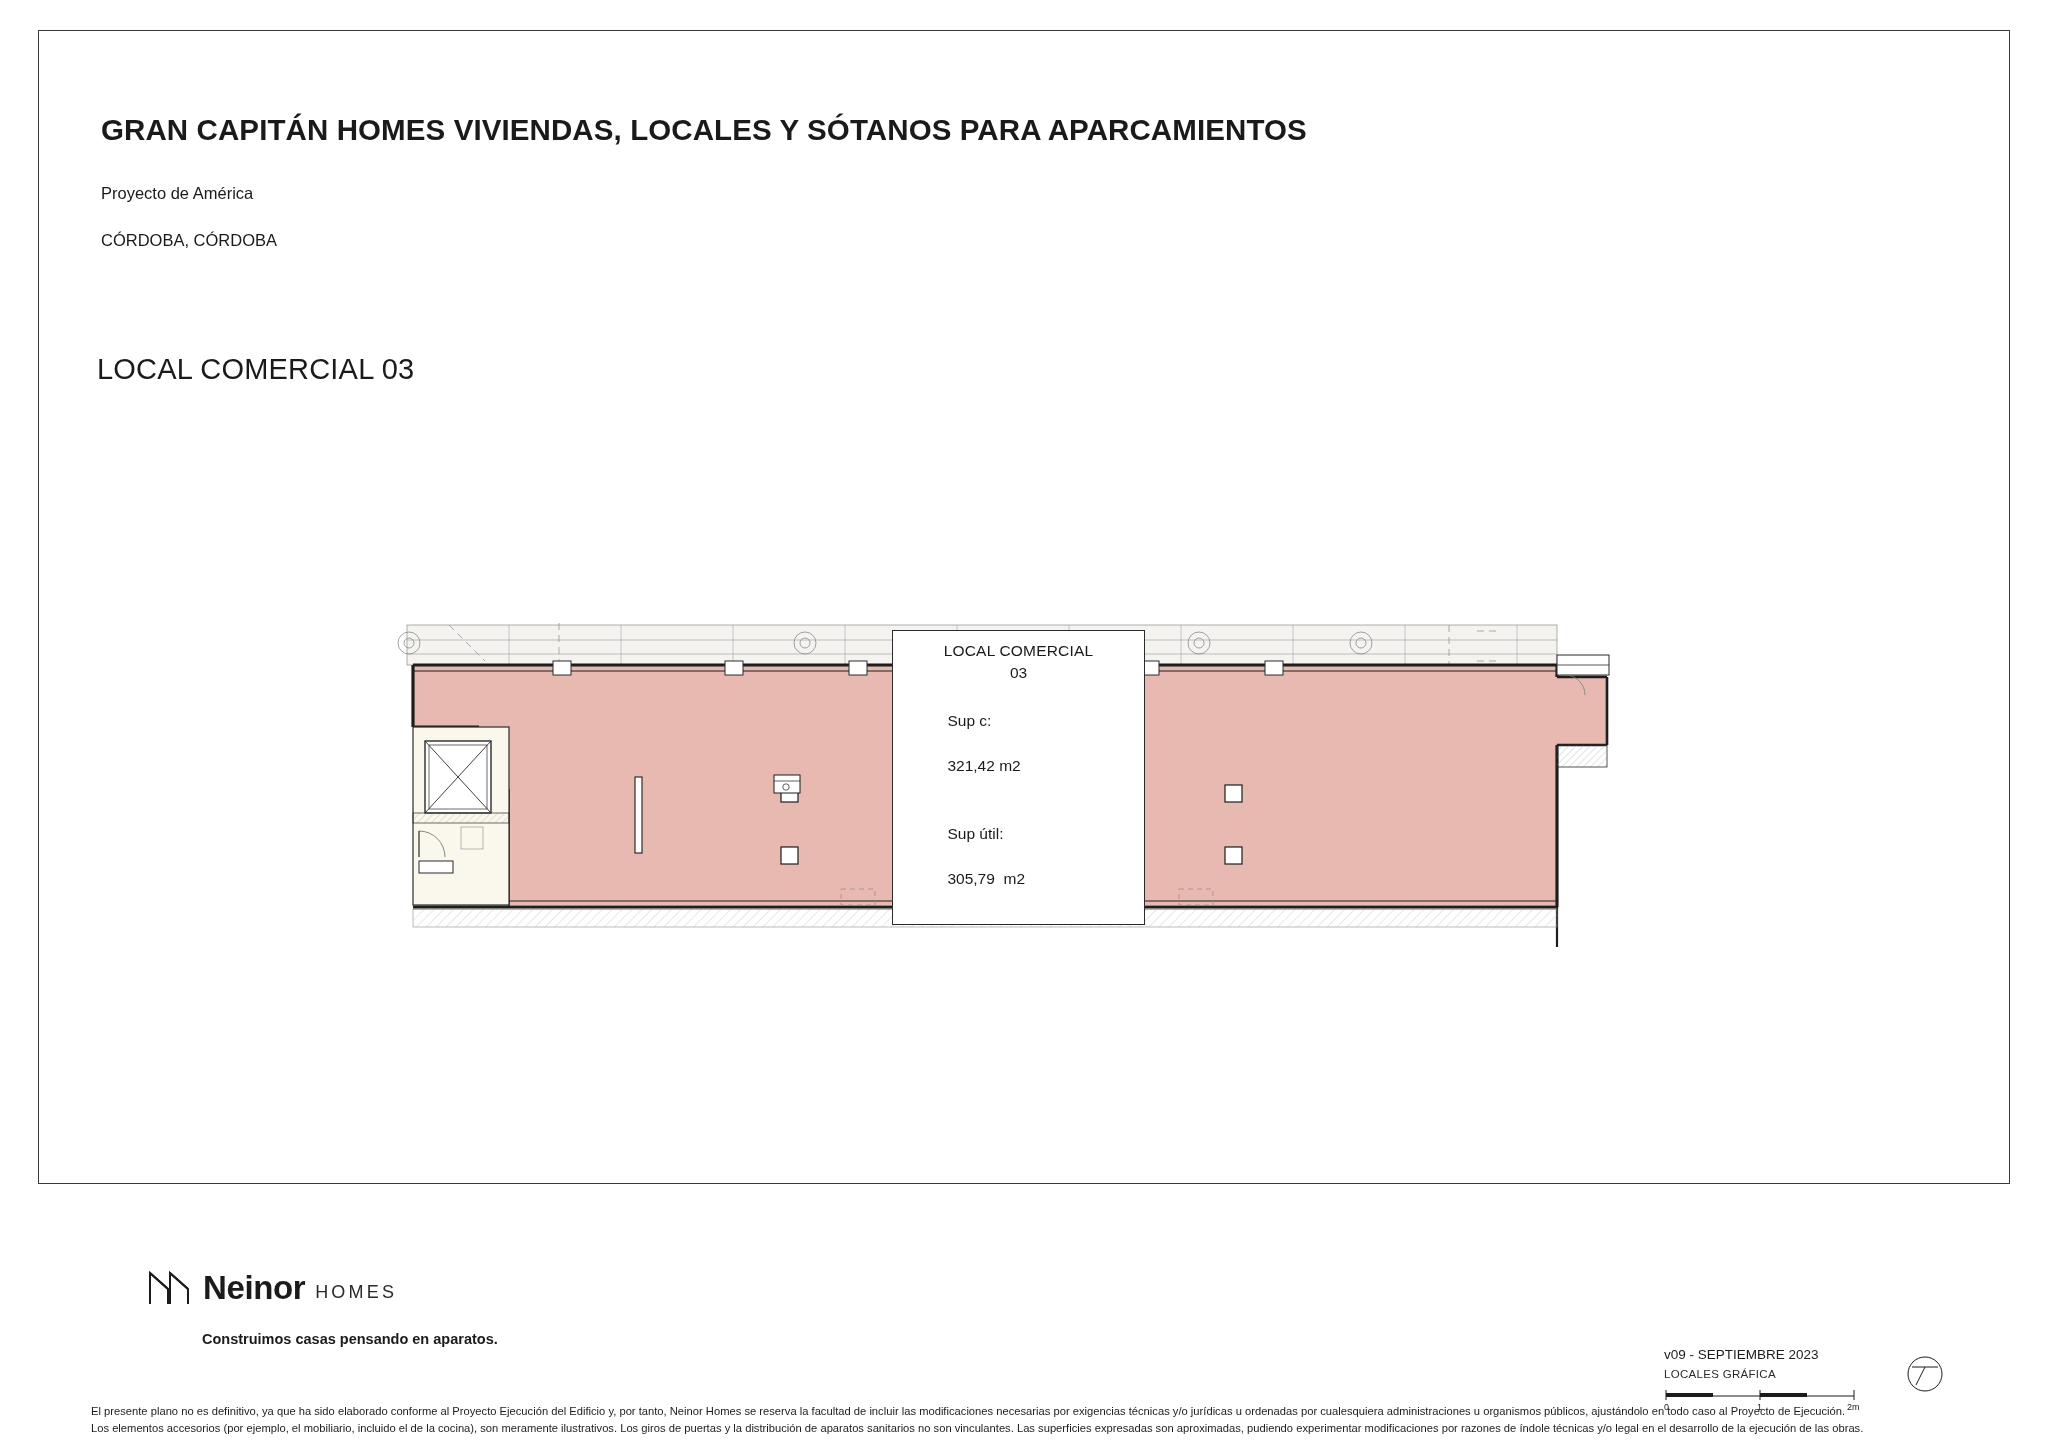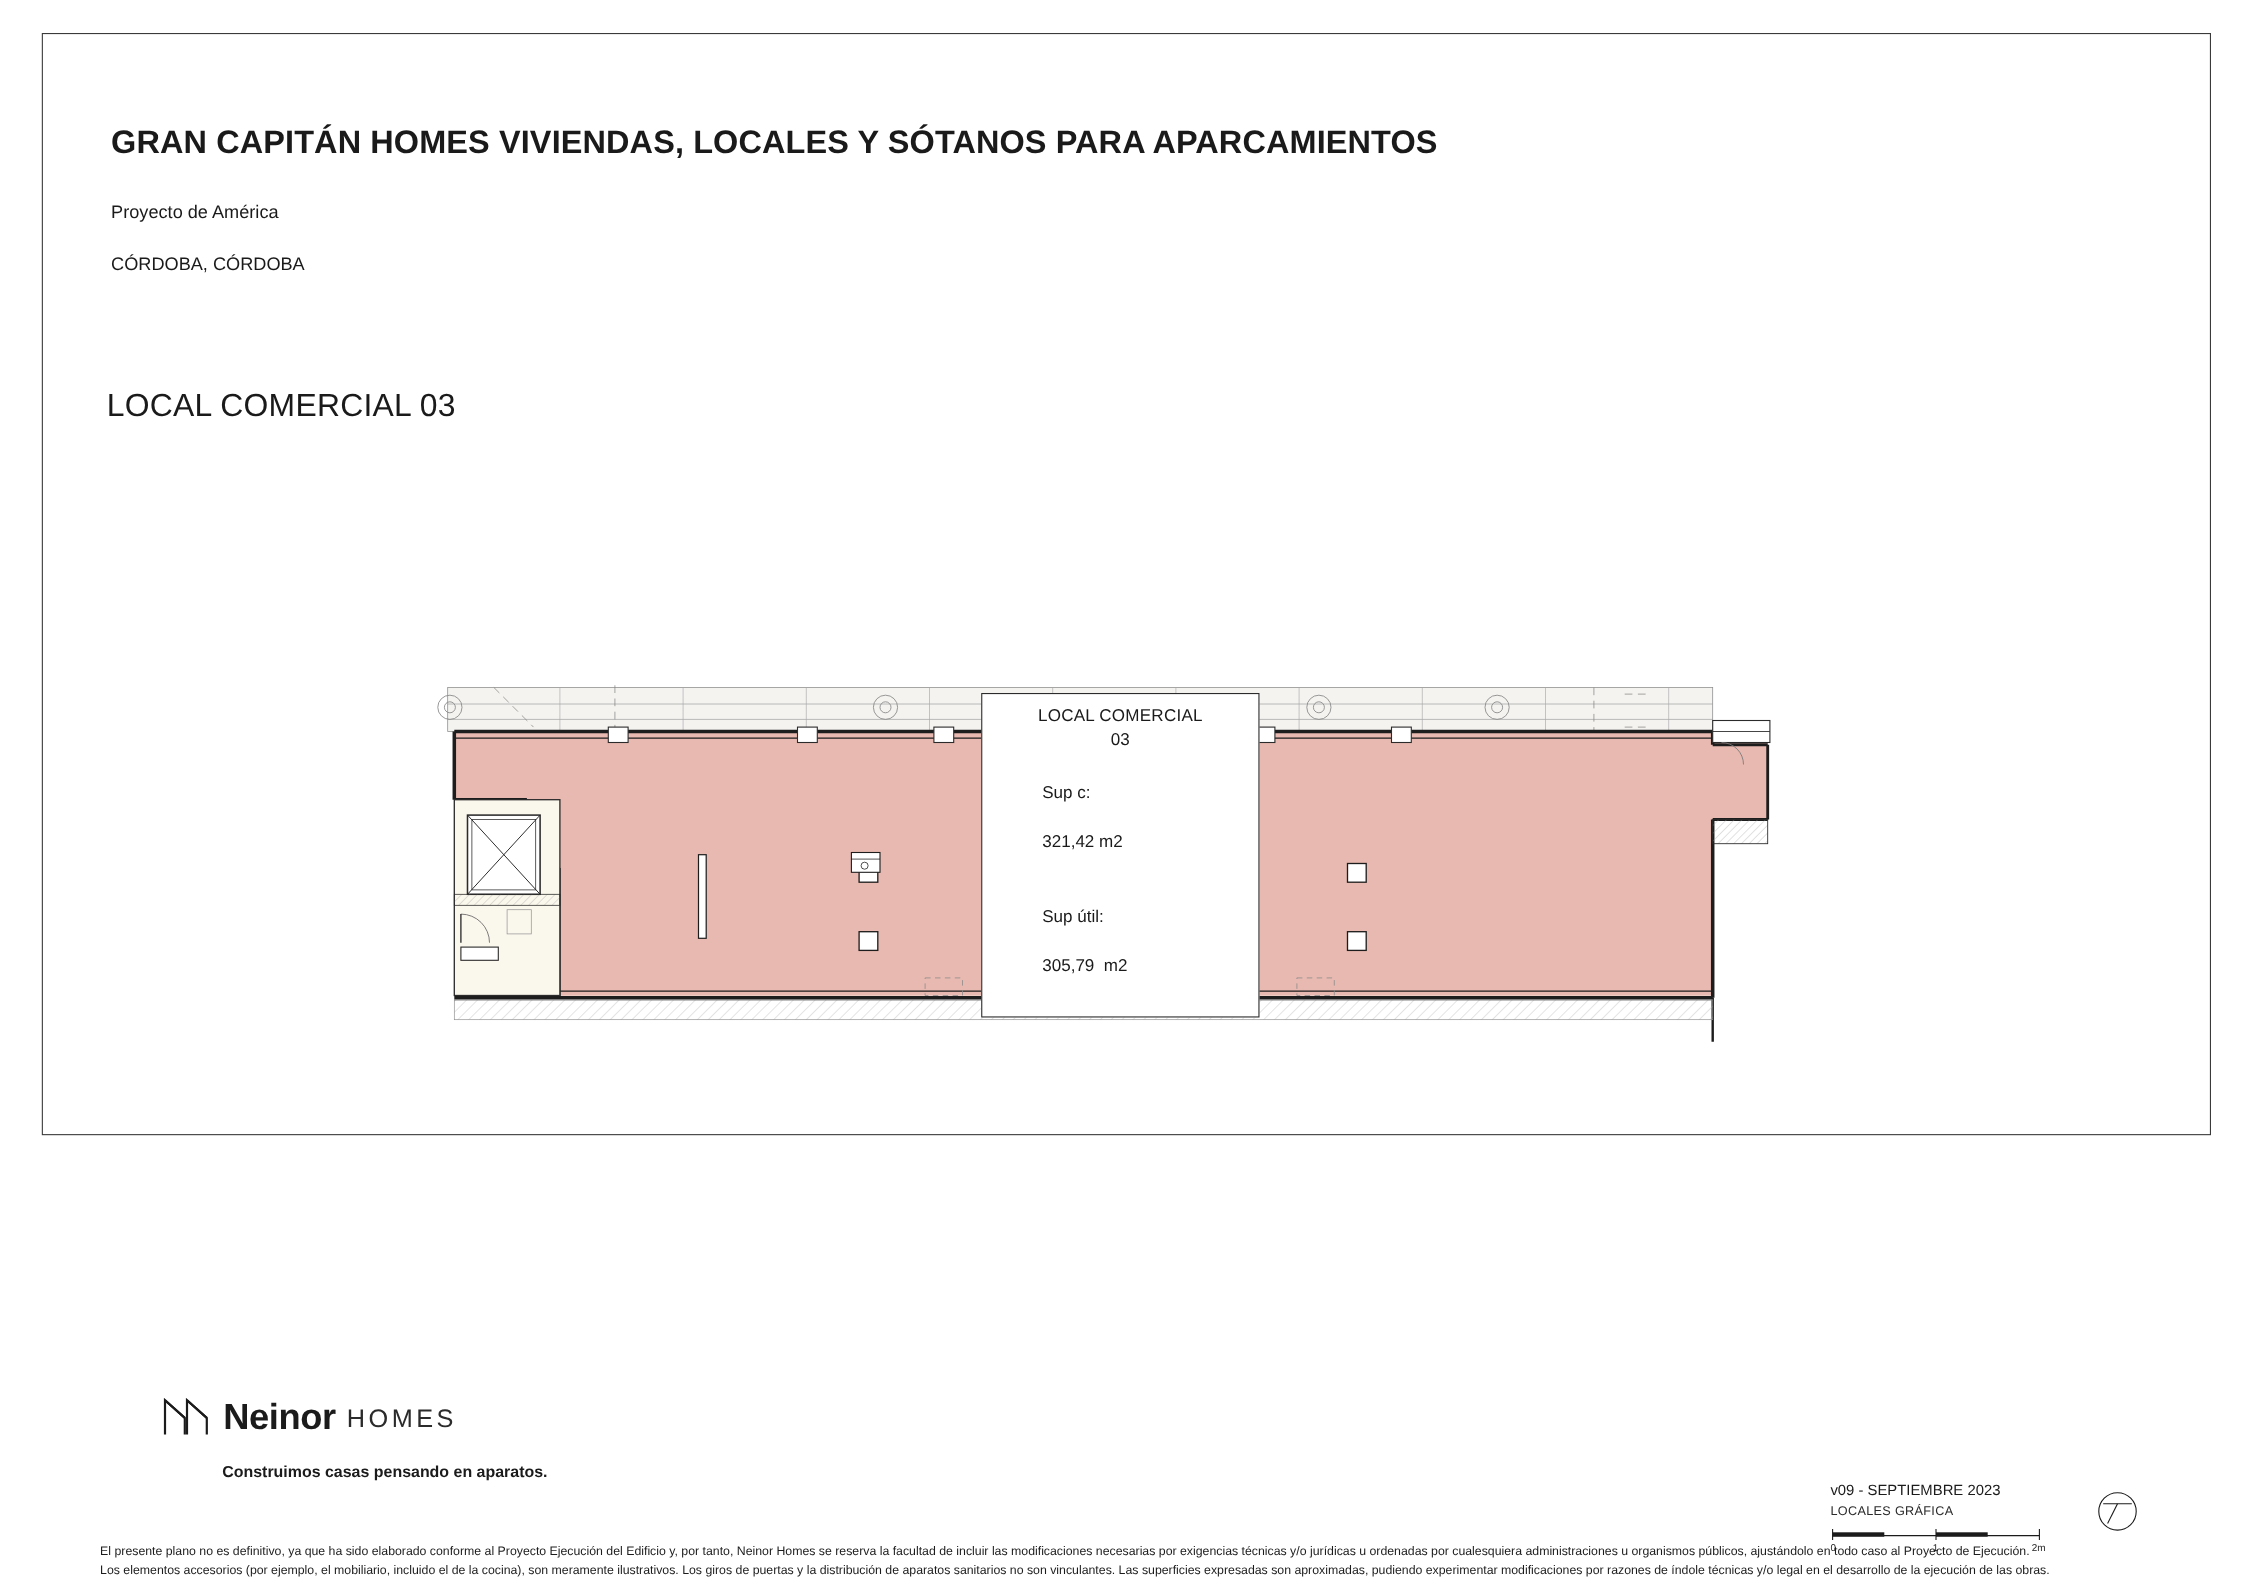--- a/index.html
+++ b/index.html
@@ -13,21 +13,21 @@
     font-family: "Liberation Sans", sans-serif;
     color: #1a1a1a;
     position: relative;
     overflow: hidden;
   }
   .sheet {
     position: absolute;
     left: 38px;
     top: 30px;
     width: 1972px;
-    height: 1002px;
+    height: 1154px;
     border: 1.5px solid #3a3a3a;
     box-sizing: border-box;
     background: #fff;
   }
 
   
   .hdr-title {
     position: absolute;
     left: 62px;
     top: 82px;
@@ -100,21 +100,21 @@
     text-align: center;
   }
   .logo-mark { width: 44px; height: 38px; margin-right: 12px; }
   .logo-name {
     font-size: 33px;
     font-weight: bold;
     letter-spacing: -0.4px;
     color: #1b1b1b;
   }
   .logo-homes {
-    font-size: 23px;
+    font-size: 18px;
     letter-spacing: 3.2px;
     margin-left: 10px;
     color: #2b2b2b;
     align-self: flex-end;
     padding-bottom: 4px;
   }
   .logo-tag {
     position: absolute;
     left: 163px;
     top: 1300px;

